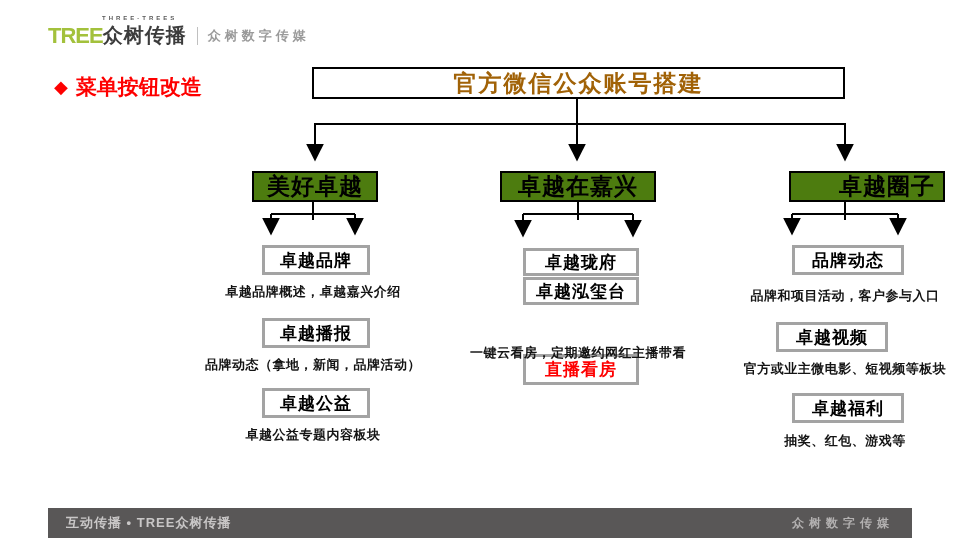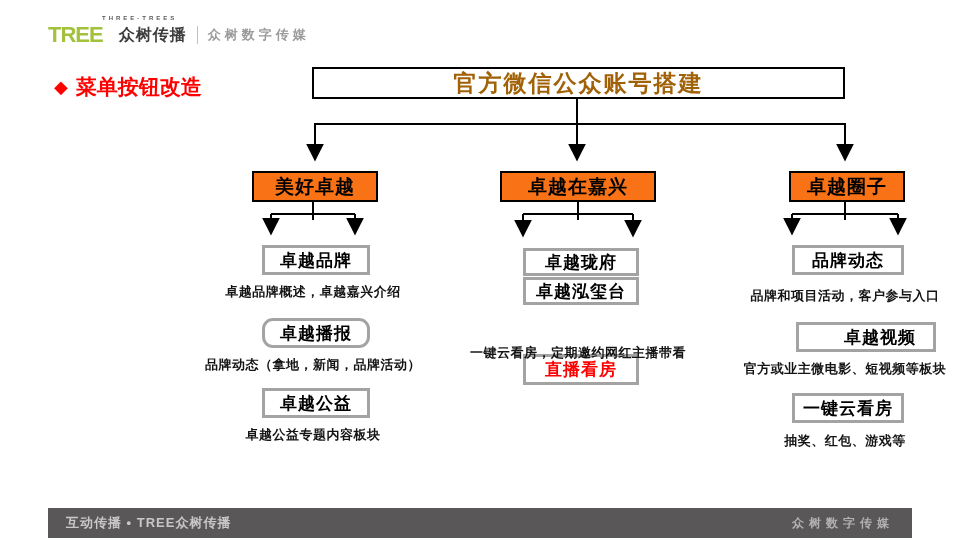--- a/index.html
+++ b/index.html
@@ -6,45 +6,45 @@
   .slide{
     position:relative; width:960px; height:540px; background:#ffffff;
     font-family:"Liberation Sans","DejaVu Sans",sans-serif; overflow:hidden;
     margin:0 auto;
   }
   
   .logo{position:absolute; left:48px; top:15px;}
   .logo-tiny{font-size:6px; letter-spacing:3px; color:#5a5a5a; font-weight:bold; margin-left:54px;}
   .logo-row{display:flex; align-items:center; margin-top:1px;}
   .logo-tree{font-size:22px; font-weight:800; color:#a3c13c; letter-spacing:-1px;}
-  .logo-brand{font-size:16px; font-weight:800; color:#3c3c3c; margin-left:16px; letter-spacing:1px;}
+  .logo-brand{font-size:20px; font-weight:800; color:#3c3c3c; margin-left:0; letter-spacing:1px;}
   .logo-divider{width:1px; height:18px; background:#c0c0c0; margin:0 10px;}
   .logo-sub{font-size:13px; color:#9a9a9a; letter-spacing:4px; font-weight:600;}
   
   .section-title{
     position:absolute; left:54px; top:73px; color:#fe0000;
     font-size:21px; font-weight:800; display:flex; align-items:center; gap:8px;
   }
   .diamond{font-size:18px; line-height:1;}
   
   .root-box{
     position:absolute; left:312px; top:67px; width:529px; height:28px;
     border:2px solid #000; background:#fff;
     display:flex; align-items:center; justify-content:center;
     font-size:23px; font-weight:900; color:#a16207; letter-spacing:2px;
   }
   
   .branch{
-    position:absolute; top:171px; height:27px; border:2px solid #000; background:#f97316;
+    position:absolute; top:171px; height:27px; border:2px solid #000; background:#4d7c0f;
     display:flex; align-items:center; justify-content:center;
-    font-size:19px; font-weight:900; color:#000; letter-spacing:1px;
+    font-size:23px; font-weight:900; color:#000; letter-spacing:1px;
   }
   .branch.b0{left:252px; width:122px;}
   .branch.b1{left:500px; width:152px;}
-  .branch.b2{left:789px; width:112px;}
+  .branch.b2{left:789px; width:112px;padding-left:40px;}
   
   .node{
     position:absolute; border:3px solid #a3a3a3; background:#fff;
     display:flex; align-items:center; justify-content:center;
     font-size:17px; font-weight:700; color:#000; letter-spacing:1px;
   }
   .node.red{color:#fe0000;margin-top:48px;}
   .caption{
     position:absolute; transform:translateX(-50%);
     font-size:13px; font-weight:800; color:#141414; white-space:nowrap; letter-spacing:0.5px;
@@ -110,35 +110,35 @@
   </svg>
 
   <div class="root-box">官方微信公众账号搭建</div>
 
   <div class="branch b0">美好卓越</div>
   <div class="branch b1">卓越在嘉兴</div>
   <div class="branch b2">卓越圈子</div>
 
   <div class="node" style="left:262px; top:245px; width:102px; height:24px;">卓越品牌</div>
   <div class="caption" style="left:313px; top:283px;">卓越品牌概述，卓越嘉兴介绍</div>
-  <div class="node" style="left:262px; top:318px; width:102px; height:24px;border-radius:11px;">卓越播报</div>
+  <div class="node" style="left:262px; top:318px; width:102px; height:24px;">卓越播报</div>
   <div class="caption" style="left:313px; top:356px;">品牌动态（拿地，新闻，品牌活动）</div>
   <div class="node" style="left:262px; top:388px; width:102px; height:24px;">卓越公益</div>
   <div class="caption" style="left:313px; top:426px;">卓越公益专题内容板块</div>
 
   <div class="node" style="left:523px; top:248px; width:110px; height:22px;">卓越珑府</div>
   <div class="node" style="left:523px; top:277px; width:110px; height:22px;">卓越泓玺台</div>
   <div class="node red" style="left:523px; top:306px; width:110px; height:25px;">直播看房</div>
   <div class="caption" style="left:578px; top:344px;">一键云看房，定期邀约网红主播带看</div>
 
   <div class="node" style="left:792px; top:245px; width:106px; height:24px;">品牌动态</div>
   <div class="caption" style="left:845px; top:287px;">品牌和项目活动，客户参与入口</div>
-  <div class="node" style="left:796px; top:322px; width:106px; height:24px;padding-left:28px;">卓越视频</div>
+  <div class="node" style="left:776px; top:322px; width:106px; height:24px;">卓越视频</div>
   <div class="caption" style="left:845px; top:360px;">官方或业主微电影、短视频等板块</div>
-  <div class="node" style="left:792px; top:393px; width:106px; height:24px;">一键云看房</div>
+  <div class="node" style="left:792px; top:393px; width:106px; height:24px;">卓越福利</div>
   <div class="caption" style="left:845px; top:432px;">抽奖、红包、游戏等</div>
 
   <footer class="footer">
     <span class="footer-left">互动传播 • TREE众树传播</span>
     <span class="footer-right">众树数字传媒</span>
   </footer>
 
 </div>
 
 </body></html>

